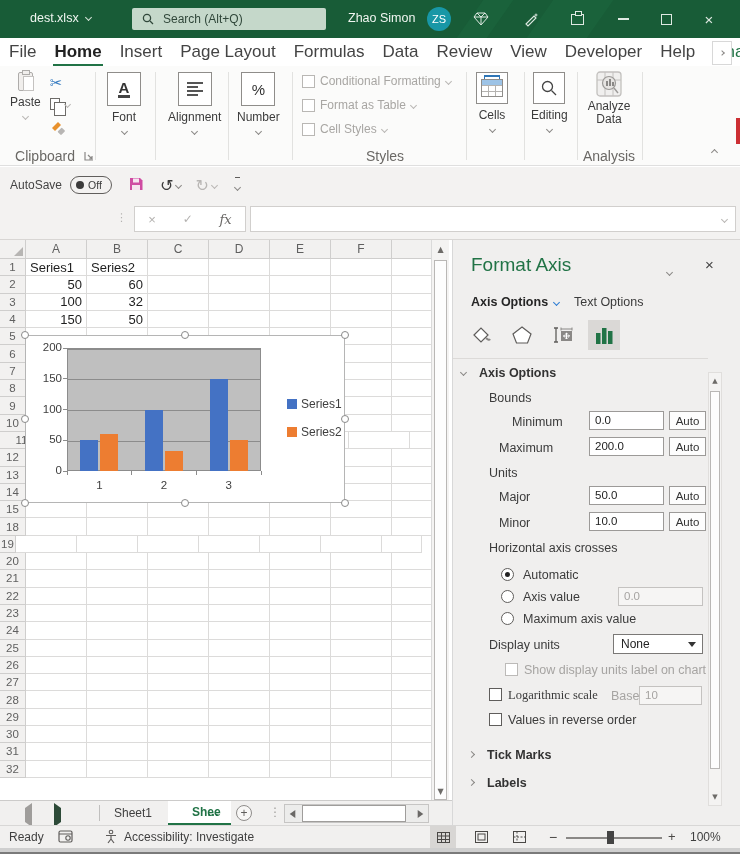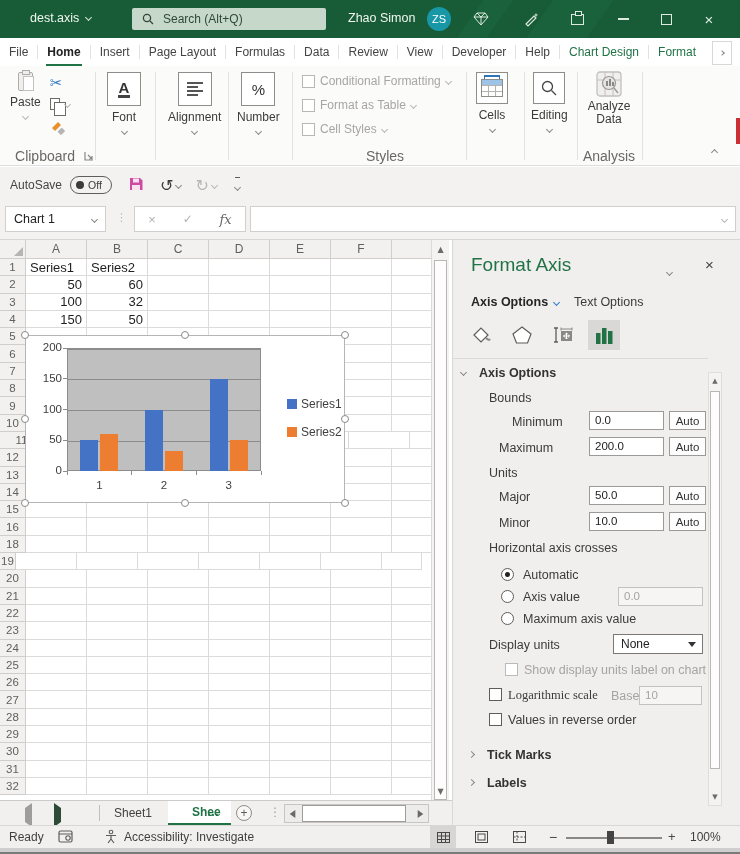--- a/index.html
+++ b/index.html
@@ -17,21 +17,21 @@
   .tb-user{position:absolute;left:348px;top:11px;font-size:12.5px;color:#f0f6f1;}
   .avatar{position:absolute;left:427px;top:7px;width:24px;height:24px;border-radius:50%;background:#1897a6;color:#fff;display:flex;align-items:center;justify-content:center;font-size:11px;}
   .tb-ic{position:absolute;top:8px;width:22px;height:22px;display:flex;align-items:center;justify-content:center;color:#dfe9e2;font-size:14px;}
   .win-share{width:13px;height:11px;border:1.2px solid #dfe9e2;position:relative;}
   .win-share:before{content:"";position:absolute;left:3px;top:-4px;width:5px;height:3px;border:1.2px solid #dfe9e2;background:#185c37;}
   .win-max{width:11px;height:11px;border:1.2px solid #dfe9e2;}
   .win-min{width:11px;height:1.5px;background:#dfe9e2;}
 
   
   .tabrow{left:0;top:38px;width:740px;height:28px;background:#ffffff;display:flex;align-items:center;}
-  .rtab{padding:16px 9px;height:28px;display:flex;align-items:center;font-size:12px;color:#444;position:relative;white-space:nowrap;}
+  .rtab{padding:16px 9px;height:28px;display:flex;align-items:center;font-size:17px;color:#444;position:relative;white-space:nowrap;}
   .rtab.active{font-weight:bold;color:#222;}
   .rtab.active:after{content:"";position:absolute;left:8px;right:8px;bottom:1px;height:3px;background:#217346;}
   .rtab.contextual{color:#217346;}
   .rtab-sep{width:1px;height:14px;background:#e1e1e1;}
   .tab-overflow{position:absolute;left:712px;top:41px;width:20px;height:24px;border:1px solid #d8d8d8;background:#fff;display:flex;align-items:center;justify-content:center;color:#666;}
 
   
   .ribbon{left:0;top:66px;width:740px;height:100px;background:#fbfbfa;border-bottom:1px solid #dfdfdf;}
   .rsep{position:absolute;top:6px;width:1px;height:88px;background:#e2e2e0;}
   .grp-label{position:absolute;top:82px;font-size:14px;color:#6a6865;text-align:center;}
@@ -141,21 +141,21 @@
   .redmark{left:736px;top:118px;width:4px;height:26px;background:#cc2f33;}
 </style>
 </head>
 <body>
 
 <div id="app">
 
   <div class="abs titlebar">
     <div class="tb-deco" style="left:470px;width:30px;"></div>
     <div class="tb-deco" style="left:540px;width:60px;"></div>
-    <div class="tb-file"><span>dest.axis</span><span class="chev"></span></div>
+    <div class="tb-file"><span>dest.xlsx</span><span class="chev"></span></div>
     <div class="searchbox">
       <svg width="12" height="12" viewBox="0 0 12 12">
           <circle cx="5" cy="5" r="3.6" fill="none" stroke="#30473a" stroke-width="1.3"></circle>
           <line x1="8" y1="8" x2="11" y2="11" stroke="#30473a" stroke-width="1.3"></line>
         </svg>
       <span>Search (Alt+Q)</span>
     </div>
     <div class="tb-user">Zhao Simon</div>
     <div class="avatar">ZS</div>
     <div class="tb-ic" style="left:470px;">
@@ -342,24 +342,20 @@
         </svg>
     </span>
     <span class="qat-ic" style="margin-left:16px;">↺</span>
     <span class="chev" style="margin-left:3px;"></span>
     <span class="qat-ic" style="margin-left:14px;color:#b8b6b4;">↻</span>
     <span class="chev gray2" style="margin-left:3px;"></span>
     <span style="margin-left:18px;border-top:1.4px solid #5f5d5b;padding-top:1px;"><span class="chev"></span></span>
   </div>
 
   <div class="abs formularow">
-    <div class="namebox">
-        <span>Chart 1</span>
-        <span class="chev"></span>
-      </div>
     <div class="abs" style="left:116px;top:8px;color:#b5b3b1;font-size:11px;letter-spacing:0;">⋮</div>
     <div class="fxbox">
       <span style="color:#b3b1af;font-size:13px;">×</span>
       <span style="color:#b3b1af;font-size:12px;font-family:'DejaVu Sans',sans-serif;">✓</span>
       <span style="color:#6a6866;font-style:italic;font-family:'DejaVu Serif',serif;font-size:13px;">fx</span>
     </div>
     <div class="fbar"><span></span>
       <span class="chev gray2" style="position:absolute;right:8px;top:10px;"></span>
     </div>
   </div>
@@ -510,30 +506,20 @@
         <div class="cell txt" style="width: 61px;"></div>
         <div class="cell txt" style="width: 61px;"></div>
         <div class="cell txt" style="width: 61px;"></div>
         <div class="cell txt" style="width: 61px;"></div>
         <div class="cell txt" style="width: 61px;"></div>
         <div class="cell txt" style="width: 61px;"></div>
         <div class="cell" style="width: 40px;"></div>
       </div>
       <div class="grid-row">
         <div class="hcell" style="width: 26px; font-size: 11.5px;">15</div>
-        <div class="cell txt" style="width: 61px;"></div>
-        <div class="cell txt" style="width: 61px;"></div>
-        <div class="cell txt" style="width: 61px;"></div>
-        <div class="cell txt" style="width: 61px;"></div>
-        <div class="cell txt" style="width: 61px;"></div>
-        <div class="cell txt" style="width: 61px;"></div>
-        <div class="cell" style="width: 40px;"></div>
-      </div>
-      <div class="grid-row">
-        <div class="hcell" style="width: 26px; font-size: 11.5px;">16</div>
         <div class="cell txt" style="width: 61px;"></div>
         <div class="cell txt" style="width: 61px;"></div>
         <div class="cell txt" style="width: 61px;"></div>
         <div class="cell txt" style="width: 61px;"></div>
         <div class="cell txt" style="width: 61px;"></div>
         <div class="cell txt" style="width: 61px;"></div>
         <div class="cell" style="width: 40px;"></div>
       </div>
       <div class="grid-row">
         <div class="hcell" style="width: 26px; font-size: 11.5px;">18</div>

